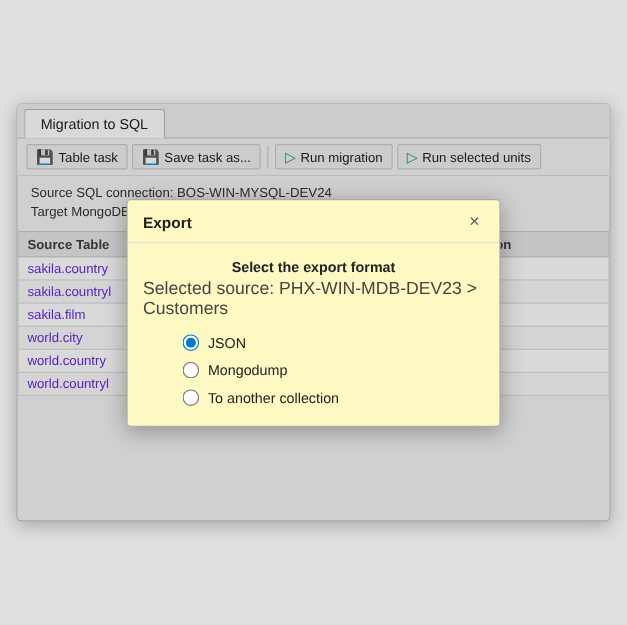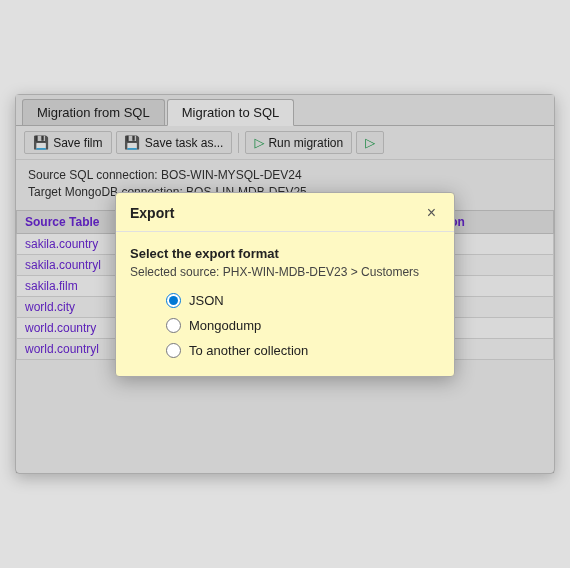--- a/index.html
+++ b/index.html
@@ -97,21 +97,21 @@
       border-collapse: collapse;
       font-size: 12px;
       margin-top: 4px;
     }
     .data-table th {
       background: #e8e8e8;
       border: 1px solid #ccc;
       padding: 4px 8px;
       text-align: left;
       font-weight: 600;
-      color: #6d28d9;
+      color: #404040;
       margin-left: 32px;
     }
     .data-table td {
       border: 1px solid #ddd;
       padding: 3px 8px;
       color: #6d28d9;
       background: #fff;
     }
     .data-table tr:nth-child(even) td { background: #fafafa; }
 
@@ -158,23 +158,24 @@
       padding: 2px 4px;
     }
     .modal-body {
       padding: 14px 14px 18px 14px;
     }
     .modal-subtitle {
       font-size: 13px;
       font-weight: 600;
       color: #222;
       margin-bottom: 4px;
+      text-align: center;
     }
     .modal-source {
-      font-size: 12px;
+      font-size: 16px;
       color: #444;
       margin-bottom: 14px;
     }
     .radio-group {
       display: flex;
       flex-direction: column;
       gap: 10px;
     }
     .radio-item {
       display: flex;
@@ -190,40 +191,40 @@
       height: 15px;
       cursor: pointer;
     }
   </style>
 </head>
 <body>
 
 <div class="window">
 
   <div class="tabs">
-    <div class="tab">Migration from SQL</div>
     <div class="tab active">Migration to SQL</div>
   </div>
 
   <div class="toolbar">
     <button class="toolbar-btn">
       <span class="icon-save">💾</span>
-      <span>Save film</span>
+      <span>Table task</span>
     </button>
     <button class="toolbar-btn">
       <span class="icon-save">💾</span>
       <span>Save task as...</span>
     </button>
     <div class="toolbar-separator"></div>
     <button class="toolbar-btn">
       <span class="icon-run">▷</span>
       <span>Run migration</span>
     </button>
     <button class="toolbar-btn">
       <span class="icon-run">▷</span>
+      <span>Run selected units</span>
     </button>
   </div>
 
   <div class="conn-info">
     <p>Source SQL connection: BOS-WIN-MYSQL-DEV24</p>
     <p>Target MongoDB connection: BOS-LIN-MDB-DEV25</p>
   </div>
 
   <div style="padding: 0 0 0 0; overflow: hidden;">
     <table class="data-table">

